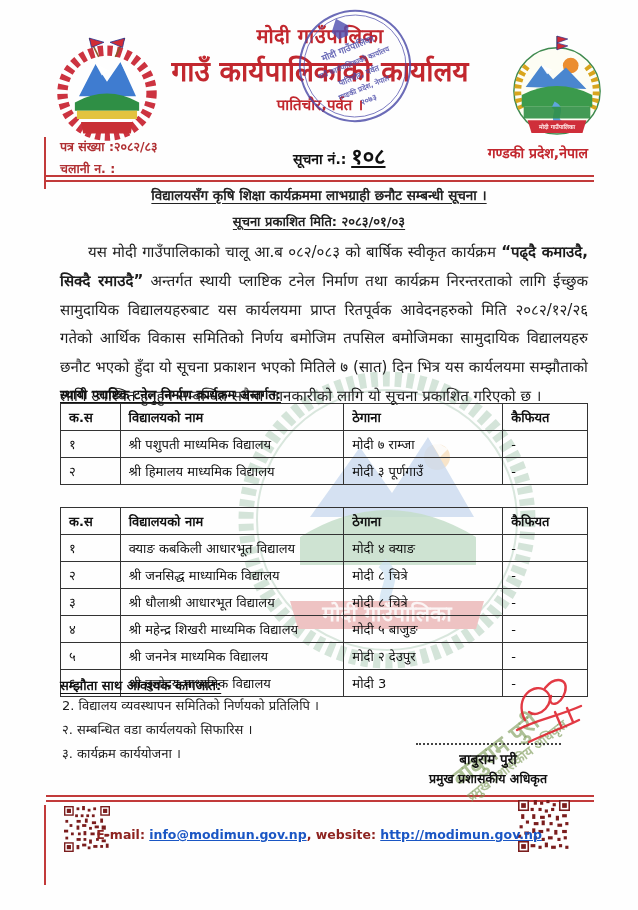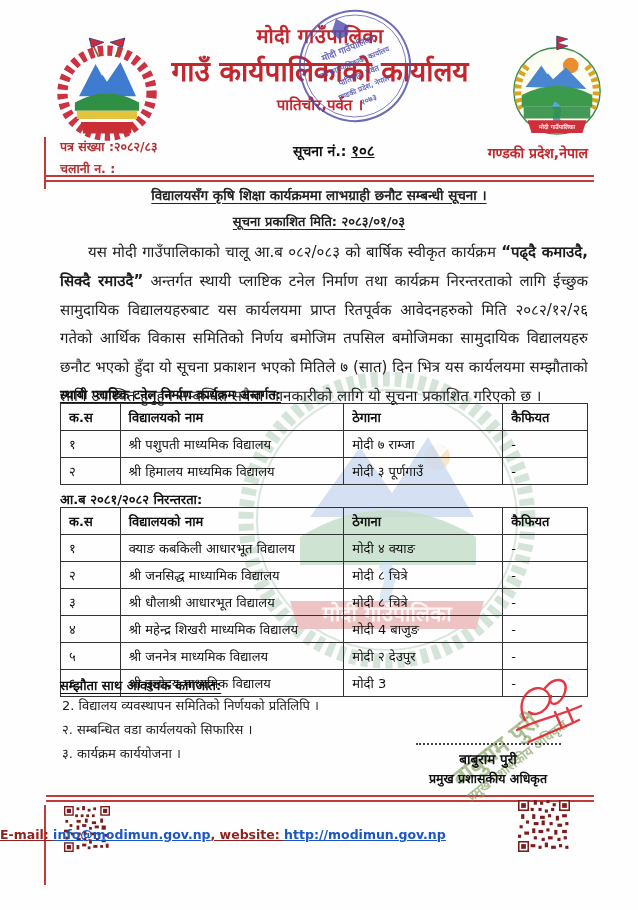--- a/index.html
+++ b/index.html
@@ -11,21 +11,21 @@
   }
   .abs{position:absolute;}
   
   .hdr-center{left:128px;top:22px;width:384px;text-align:center;color:#c2272e;}
   .hdr-line1{font-size:20px;font-weight:bold;letter-spacing:.5px;}
   .hdr-line2{font-size:28px;font-weight:bold;margin-top:2px;white-space:nowrap;}
   .hdr-line3{font-size:15px;font-weight:bold;margin-top:5px;}
   
   .meta-left{left:60px;top:136px;color:#b03033;font-size:12.5px;font-weight:bold;line-height:22px;}
   .notice-no{left:293px;top:140px;font-size:14px;font-weight:bold;color:#111;}
-  .notice-no .num{font-size:15px;font-family:"DejaVu Serif",serif;text-decoration:underline;}
+  .notice-no .num{font-size:22px;font-family:"DejaVu Serif",serif;text-decoration:underline;}
   .province{right:50px;top:143px;color:#c2272e;font-size:14px;font-weight:bold;}
   .rule{left:46px;width:548px;height:3px;border-top:2px solid #c23a3a;border-bottom:2px solid #c23a3a;}
   .rule1{top:175px;} .rule2{top:795px;}
   .redmark{width:2px;background:#c23a3a;left:44px;}
   
   .doc-title{top:186px;left:0;width:100%;text-align:center;font-size:13.5px;font-weight:bold;
     text-decoration:underline;text-underline-offset:3px;}
   .doc-date{top:212px;left:0;width:100%;text-align:center;font-size:13px;font-weight:bold;
     text-decoration:underline;text-underline-offset:3px;}
   
@@ -44,21 +44,21 @@
   .sig{top:733px;left:393px;width:190px;text-align:center;}
   .sig-dots{width:145px;margin:0 auto;border-bottom:2px dotted #444;height:10px;}
   .sig-name{font-size:13.5px;font-weight:bold;margin-top:5px;color:#111;}
   .sig-title{font-size:12.5px;font-weight:bold;margin-top:2px;color:#111;}
   .green-stamp{left:448px;top:772px;transform:rotate(-38deg);transform-origin:0 0;
     color:rgba(122,153,86,.62);white-space:nowrap;pointer-events:none;}
   .green-stamp .gs1{font-size:24px;font-weight:bold;line-height:24px;}
   .green-stamp .gs2{font-size:13px;font-weight:bold;}
   
   .foot1{top:806px;left:0;width:100%;text-align:center;color:#8e2320;font-size:13px;font-weight:bold;}
-  .foot2{top:827px;left:0;width:100%;text-align:left;color:#8e2320;font-size:12.5px;font-weight:bold;text-decoration:underline;}
+  .foot2{top:827px;left:0;width:100%;text-align:center;color:#8e2320;font-size:12.5px;font-weight:bold;}
   .foot2 a{color:#1a56c4;text-decoration:underline;font-weight:bold;}
   .qr{width:46px;height:46px;}
   .stamp-wrap{left:294px;top:2px;width:122px;height:128px;opacity:.88;}
   .wm{left:232px;top:365px;width:310px;height:310px;opacity:.32;pointer-events:none;}
   .z1{z-index:1;} .z2{z-index:2;position:absolute;}
 </style>
 </head>
 <body>
 
 <div class="page">
@@ -160,21 +160,20 @@
     </tr>
     <tr>
       <td>२</td>
       <td>श्री हिमालय माध्यमिक विद्यालय</td>
       <td>मोदी ३ पूर्णगाउँ</td>
       <td>-</td>
     </tr>
   </tbody>
     </table>
 
-  <div class="abs sec-head h2 z1">आ.ब २०८१/२०८२ निरन्तरता:</div>
   <table class="data abs t2 z1">
     <tbody>
         <tr>
       <th class="col-sn">क.स</th>
       <th class="col-name">विद्यालयको नाम</th>
       <th class="col-addr">ठेगाना</th>
       <th class="col-rem">कैफियत</th>
     </tr>
     <tr>
       <td>१</td>
@@ -190,21 +189,21 @@
     </tr>
     <tr>
       <td>३</td>
       <td>श्री धौलाश्री आधारभूत विद्यालय</td>
       <td>मोदी ८ चित्रे</td>
       <td>-</td>
     </tr>
     <tr>
       <td>४</td>
       <td>श्री महेन्द्र शिखरी माध्यमिक विद्यालय</td>
-      <td>मोदी 4 बाजुङ</td>
+      <td>मोदी ५ बाजुङ</td>
       <td>-</td>
     </tr>
     <tr>
       <td>५</td>
       <td>श्री जननेत्र माध्यमिक विद्यालय</td>
       <td>मोदी २ देउपुर</td>
       <td>-</td>
     </tr>
     <tr>
       <td>६</td>

